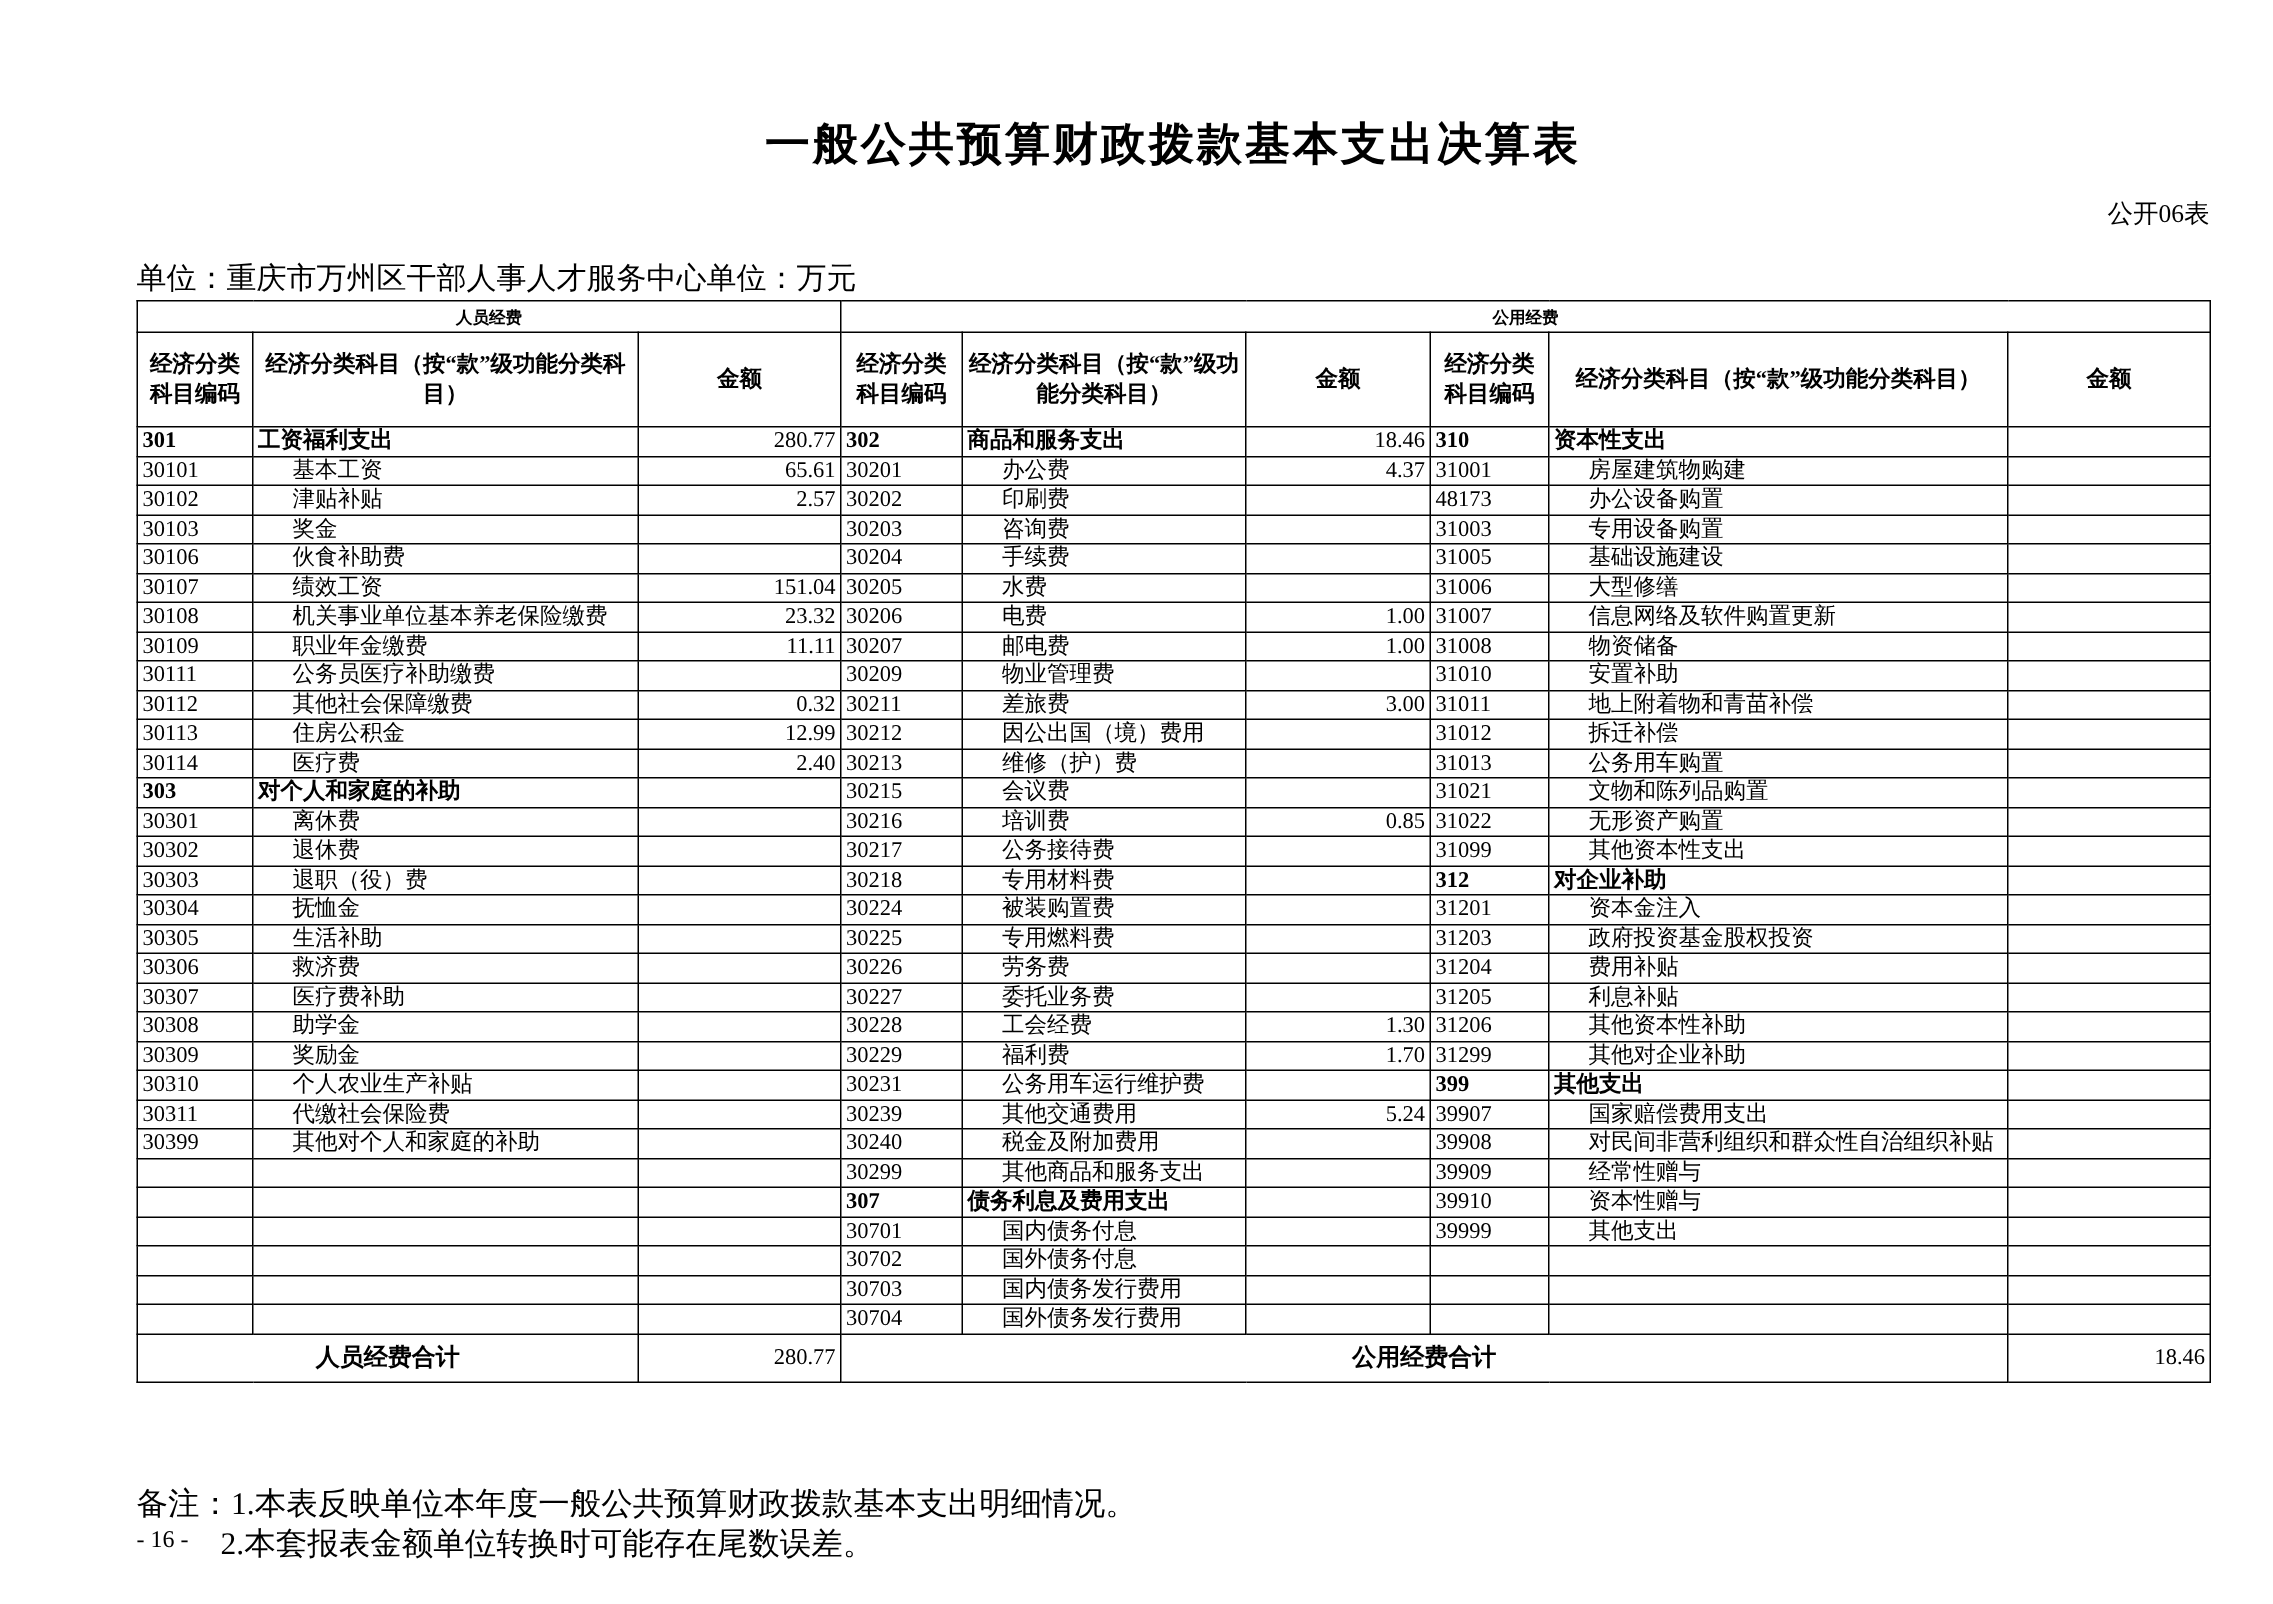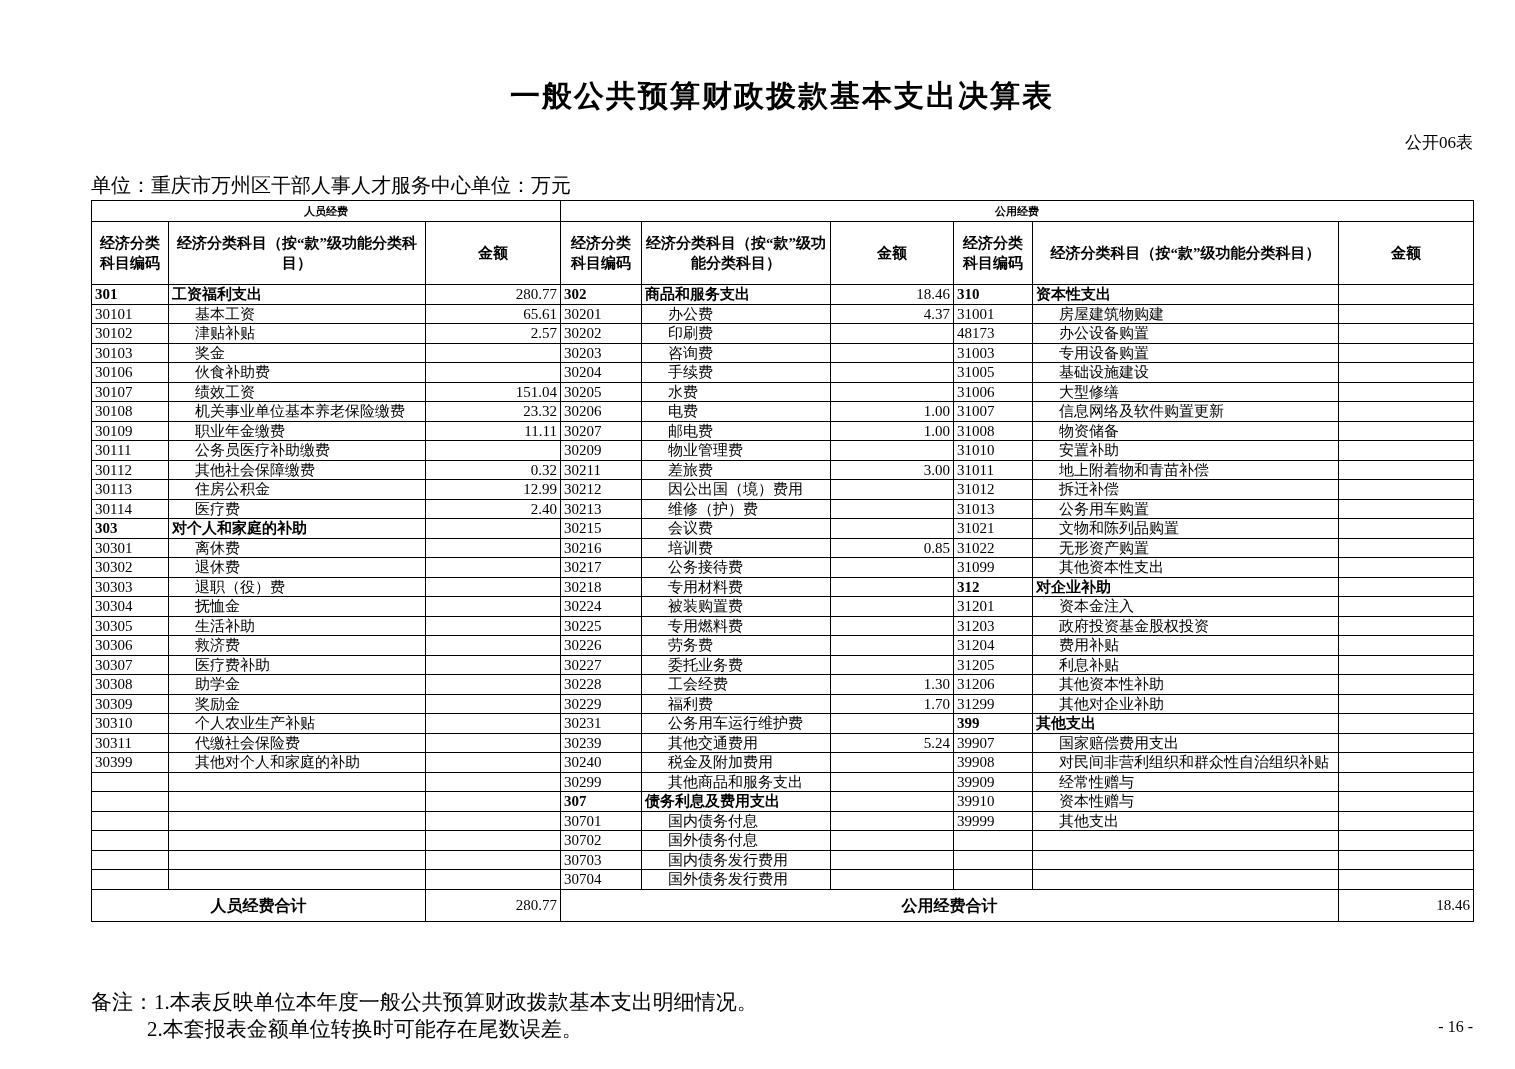--- a/index.html
+++ b/index.html
@@ -48,21 +48,21 @@
   .cat{font-weight:bold;}
   tr.totals td{height:31px;line-height:31px;}
   td.total-label{font-weight:bold;text-align:center;font-size:16px;}
   .notes{
     position:absolute;left:91px;top:964px;width:1382px;
     font-size:21px;line-height:27px;margin-top:25px;
   }
   .notes .line2{margin-left:56px;}
   .page-num{
     position:absolute;left:91px;top:1018px;width:1382px;
-    text-align:right;font-size:16px;
+    text-align:left;font-size:16px;
   }
 </style>
 </head>
 <body>
 
 <div class="title">一般公共预算财政拨款基本支出决算表</div>
 <div class="table-no">公开06表</div>
 <div class="unit-row">
   <span>单位：重庆市万州区干部人事人才服务中心</span>
   <span>单位：万元</span>

